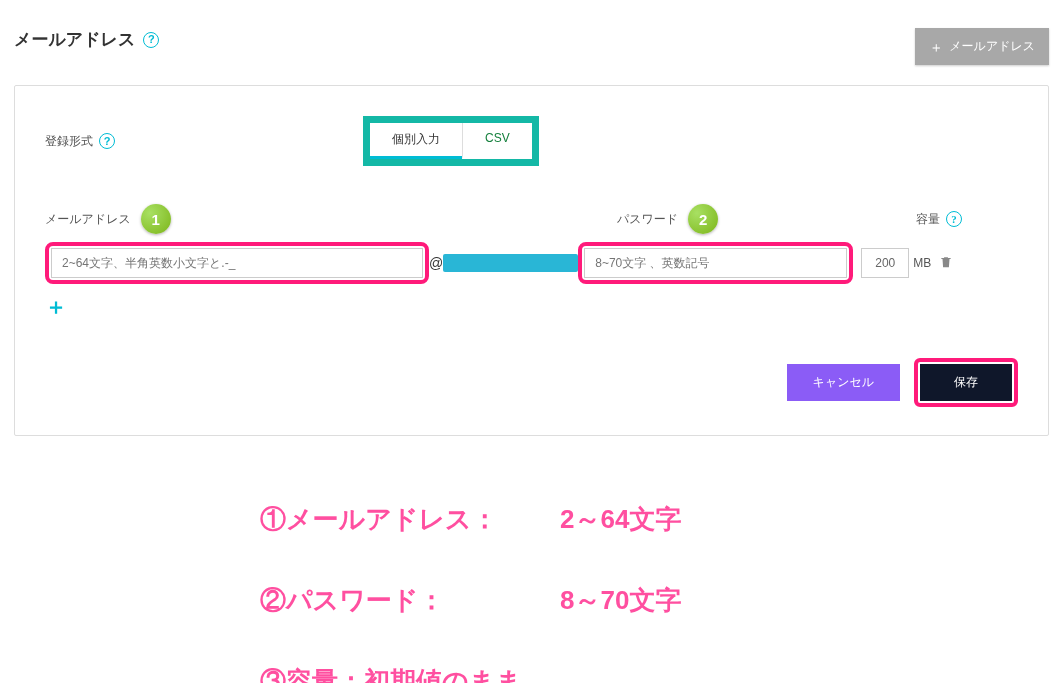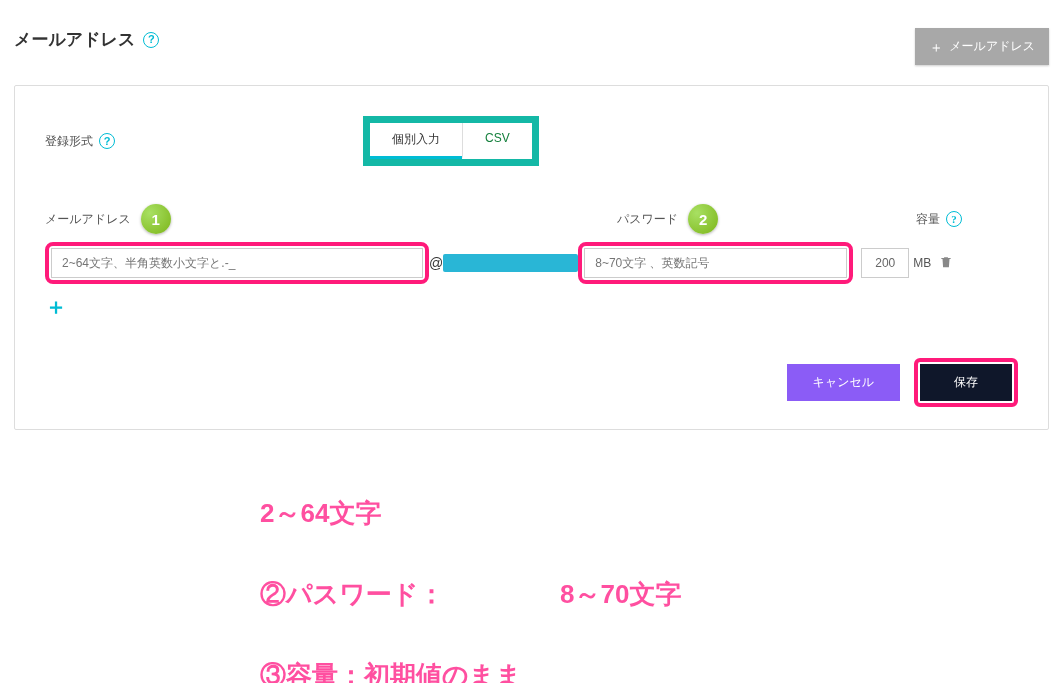--- a/index.html
+++ b/index.html
@@ -50,21 +50,21 @@
   cursor: pointer;
   box-shadow: 0 1px 2px rgba(0,0,0,0.2);
 }
 .plus-icon {
   font-size: 14px;
   line-height: 1;
 }
 .panel {
   border: 1px solid #ddd;
   margin: 20px 14px 0 14px;
-  padding: 30px 30px 22px 30px;
+  padding: 30px 30px 28px 30px;
   border-radius: 2px;
   position: relative;
 }
 .reg-format-row {
   display: flex;
   align-items: center;
   gap: 18px;
 }
 .reg-format-label {
   font-size: 12px;
@@ -260,20 +260,21 @@
     <button class="btn btn-cancel">キャンセル</button>
     <div class="save-hl">
       <button class="btn btn-save">保存</button>
     </div>
   </div>
 
 </div>
 
 <div class="annotations">
   <div class="row">
+    <span class="left">①メールアドレス：</span>
     <span class="right">2～64文字</span>
   </div>
   <div class="row">
     <span class="left">②パスワード：</span>
     <span class="right">8～70文字</span>
   </div>
   <div class="row">
     <span>③容量：初期値のまま</span>
   </div>
 </div>

